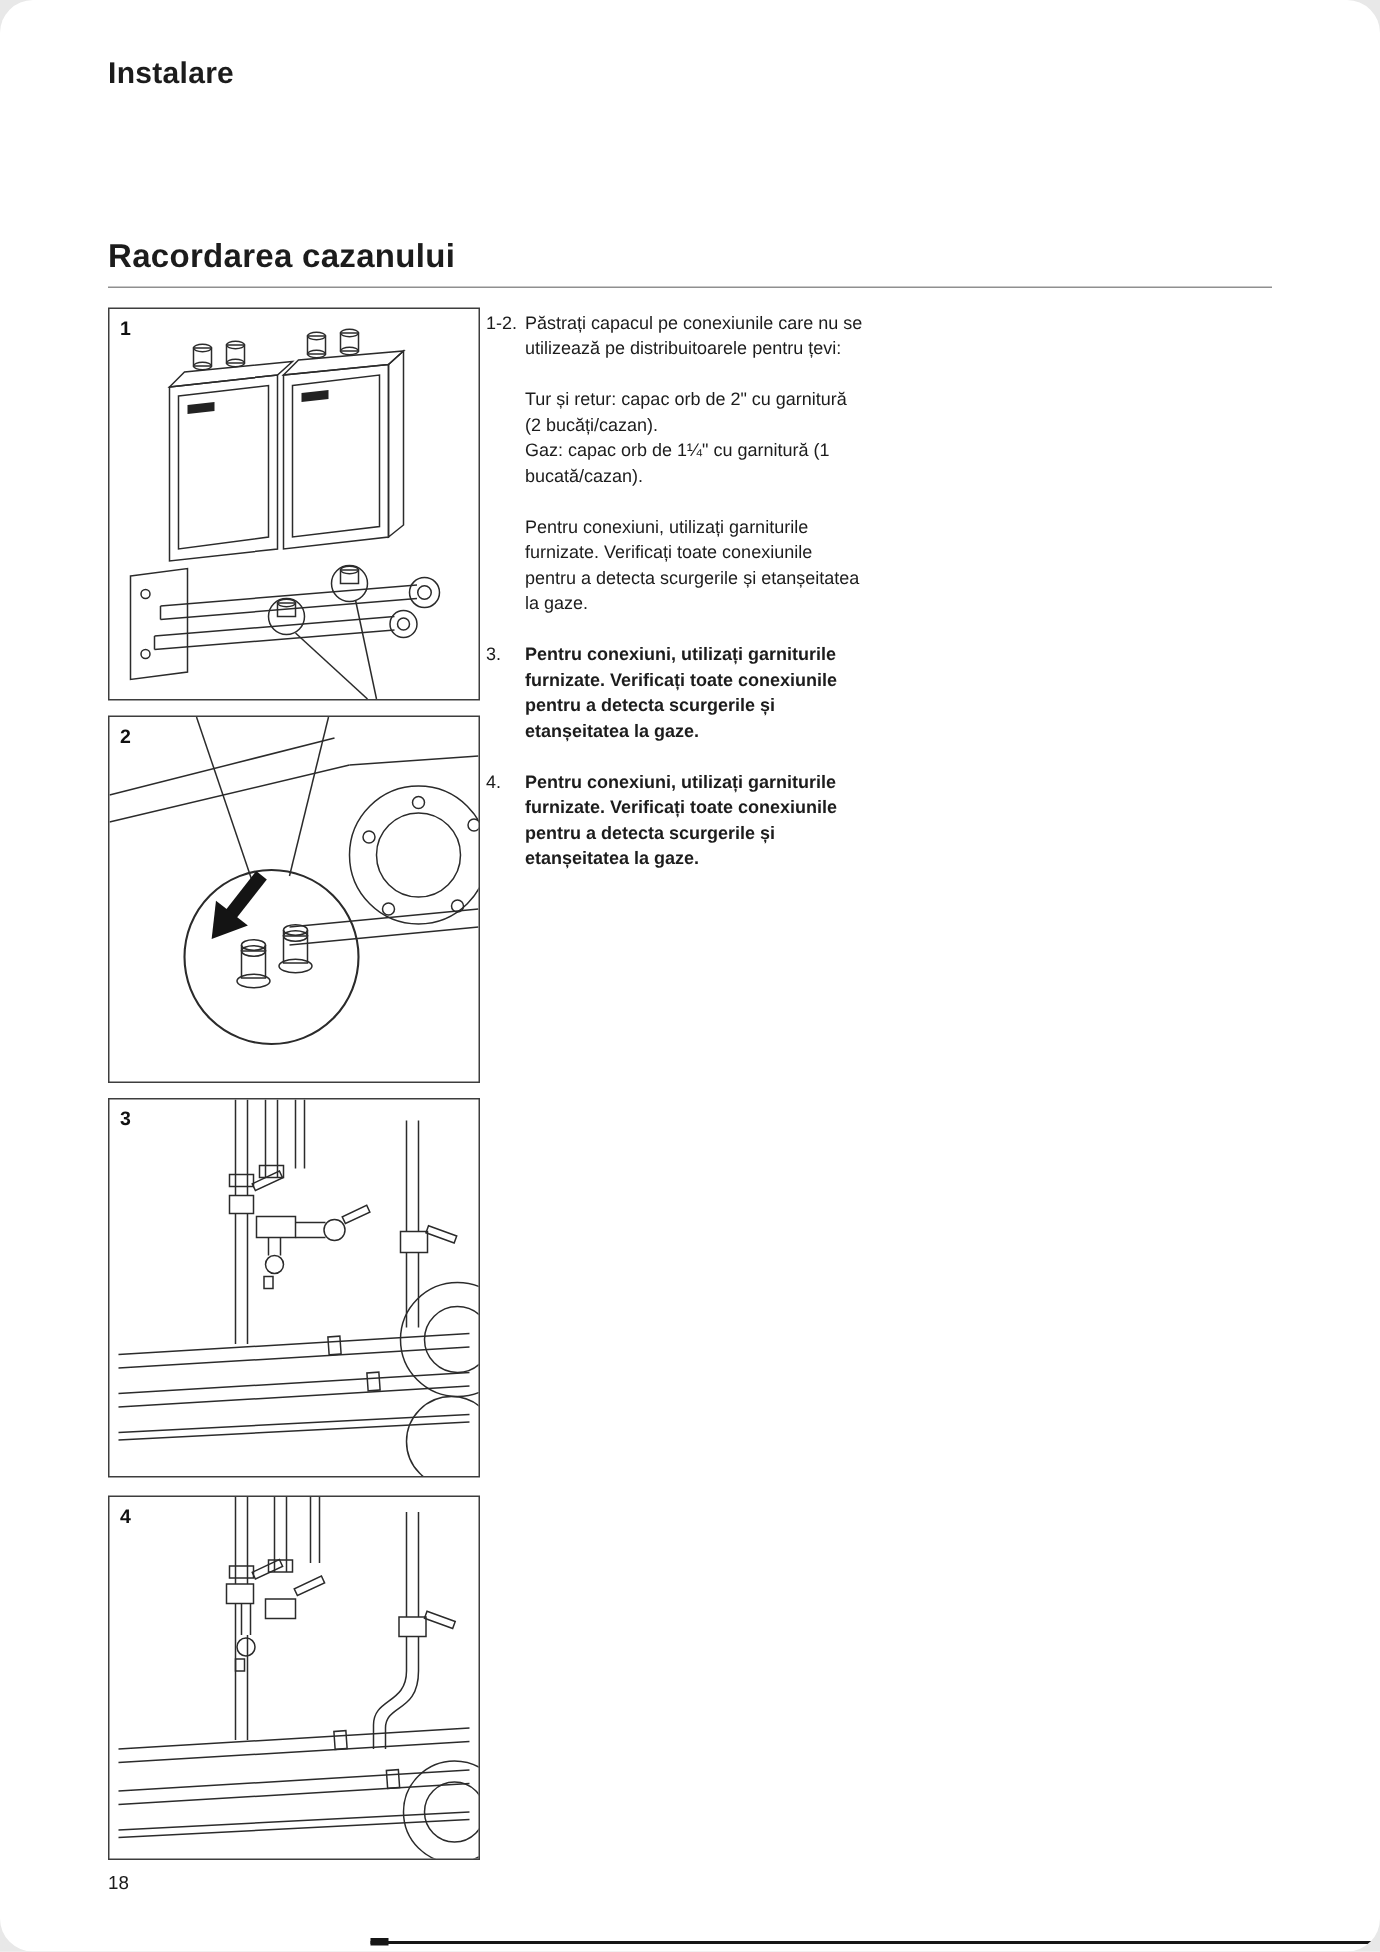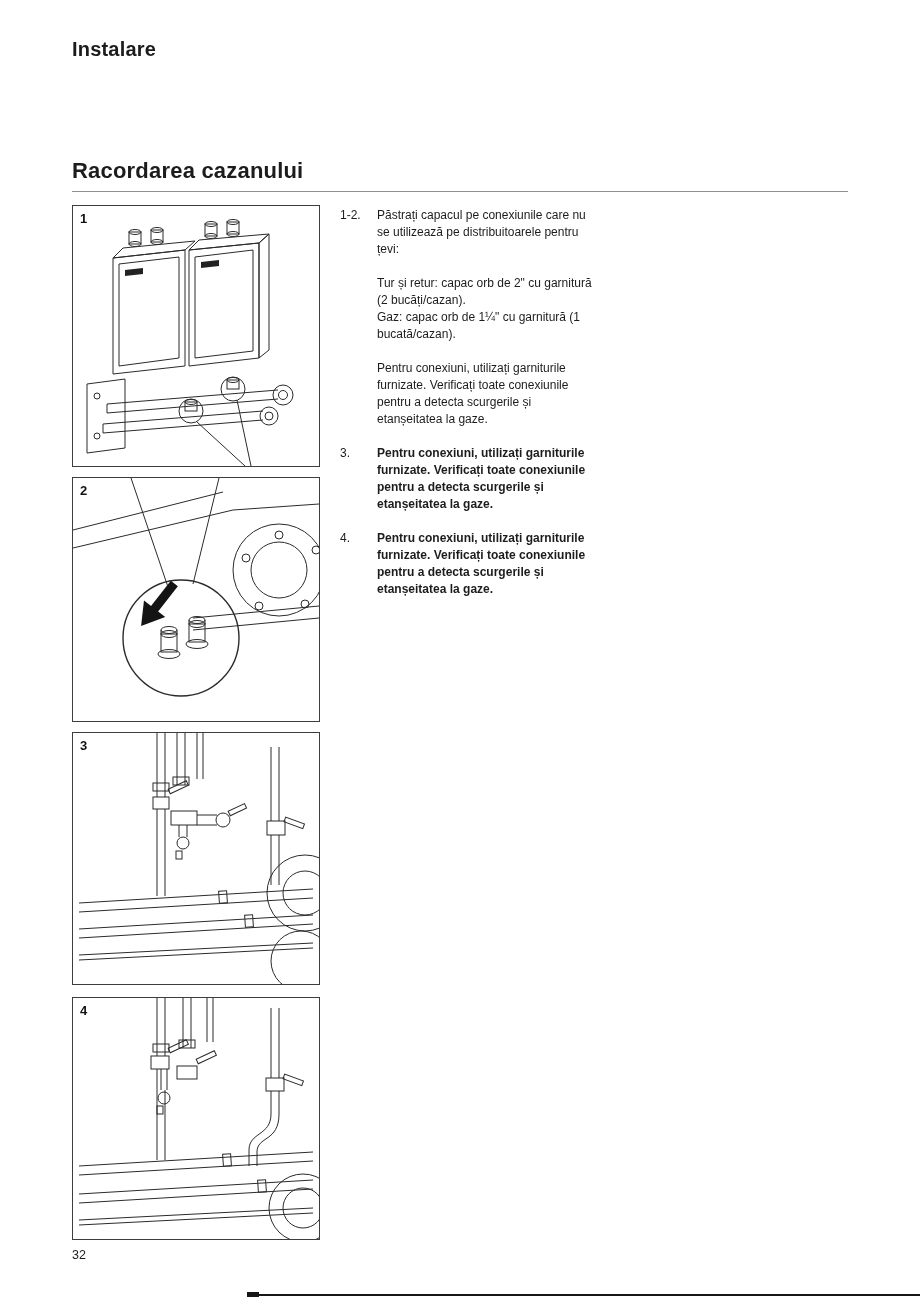--- a/index.html
+++ b/index.html
@@ -1,40 +1,40 @@
 <!DOCTYPE html>
 <html><head>
 <meta charset="utf-8">
 <style>
   html,body { margin:0; padding:0; background:#e8e8e8; }
   .page {
     position:relative; width:920px; height:1301px; margin:0 auto;
     background:#ffffff; overflow:hidden;
-    font-family:"Liberation Sans", sans-serif; color:#1c1c1c;
+    font-family:"Liberation Sans", sans-serif; color:#1c1c1c;border-radius:22px;
   }
   .header { position:absolute; left:72px; top:38px; font-size:20px; font-weight:bold; letter-spacing:0.2px; }
   .title  { position:absolute; left:72px; top:158px; font-size:22px; font-weight:bold; letter-spacing:0.2px; }
   .rule   { position:absolute; left:72px; top:191px; width:776px; height:1px; background:#8f8f8f; }
 
   .figure {
     position:absolute; left:72px; width:248px; box-sizing:border-box;
     border:1px solid #3d3d3d; background:#fff;
   }
   #fig1 { top:205px; height:262px; }
   #fig2 { top:477px; height:245px; }
   #fig3 { top:732px; height:253px; }
   #fig4 { top:997px; height:243px; }
   .fig-num { position:absolute; left:7px; top:5px; font-size:13px; font-weight:bold; color:#111; }
   .figure svg { position:absolute; left:0; top:0; display:block; }
 
-  .text-col { position:absolute; left:340px; top:207px; width:252px; font-size:12px; line-height:17px; }
+  .text-col { position:absolute; left:324px; top:207px; width:252px; font-size:12px; line-height:17px; }
   .block  { display:flex; }
   .marker { width:26px; flex:none; }
   .content{ flex:1; }
-  .chunk  { white-space:pre-line; margin:0 0 17px 11px; }
+  .chunk  { white-space:pre-line; margin:0 0 17px 0; }
   .bold   { font-weight:bold; }
 
   .page-num { position:absolute; left:72px; top:1248px; font-size:12.5px; }
   .bottom-bar { position:absolute; left:247px; top:1294px; width:673px; height:2px; background:#161616; }
   .bottom-blob { position:absolute; left:247px; top:1292px; width:12px; height:5px; background:#161616; }
 </style>
 </head>
 <body>
 
 <div class="page">
@@ -269,17 +269,17 @@
 
     <div class="block">
       <div class="marker">4.</div>
       <div class="content">
         <div class="chunk bold">Pentru conexiuni, utilizați garniturile furnizate.  Verificați toate conexiunile pentru a detecta scurgerile și etanșeitatea la gaze.</div>
       </div>
     </div>
 
   </div>
 
-  <div class="page-num">32</div>
+  <div class="page-num">18</div>
   <div class="bottom-blob"></div>
   <div class="bottom-bar"></div>
 
 </div>
 
 </body></html>

